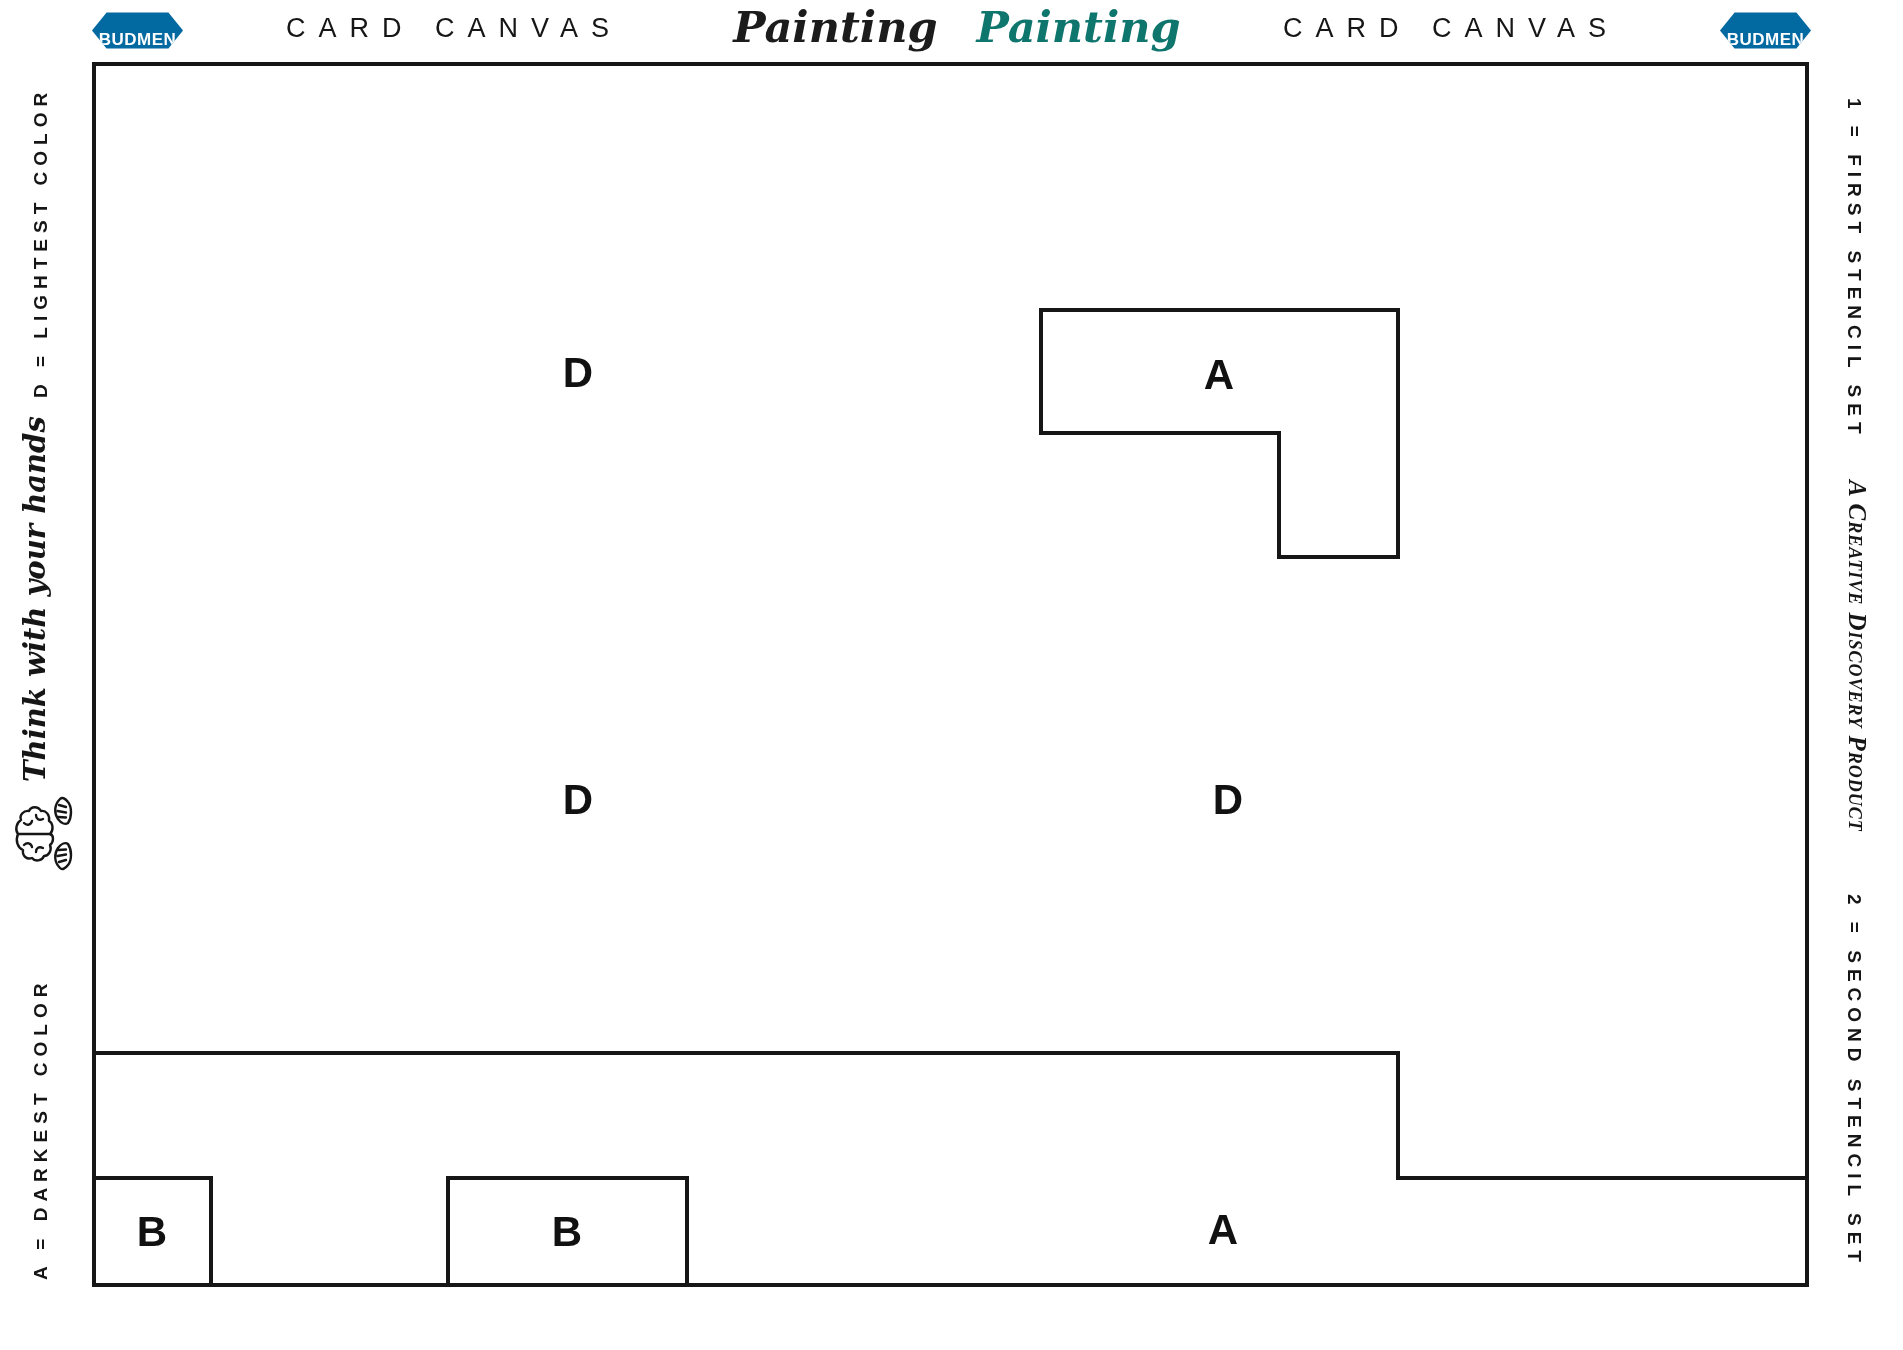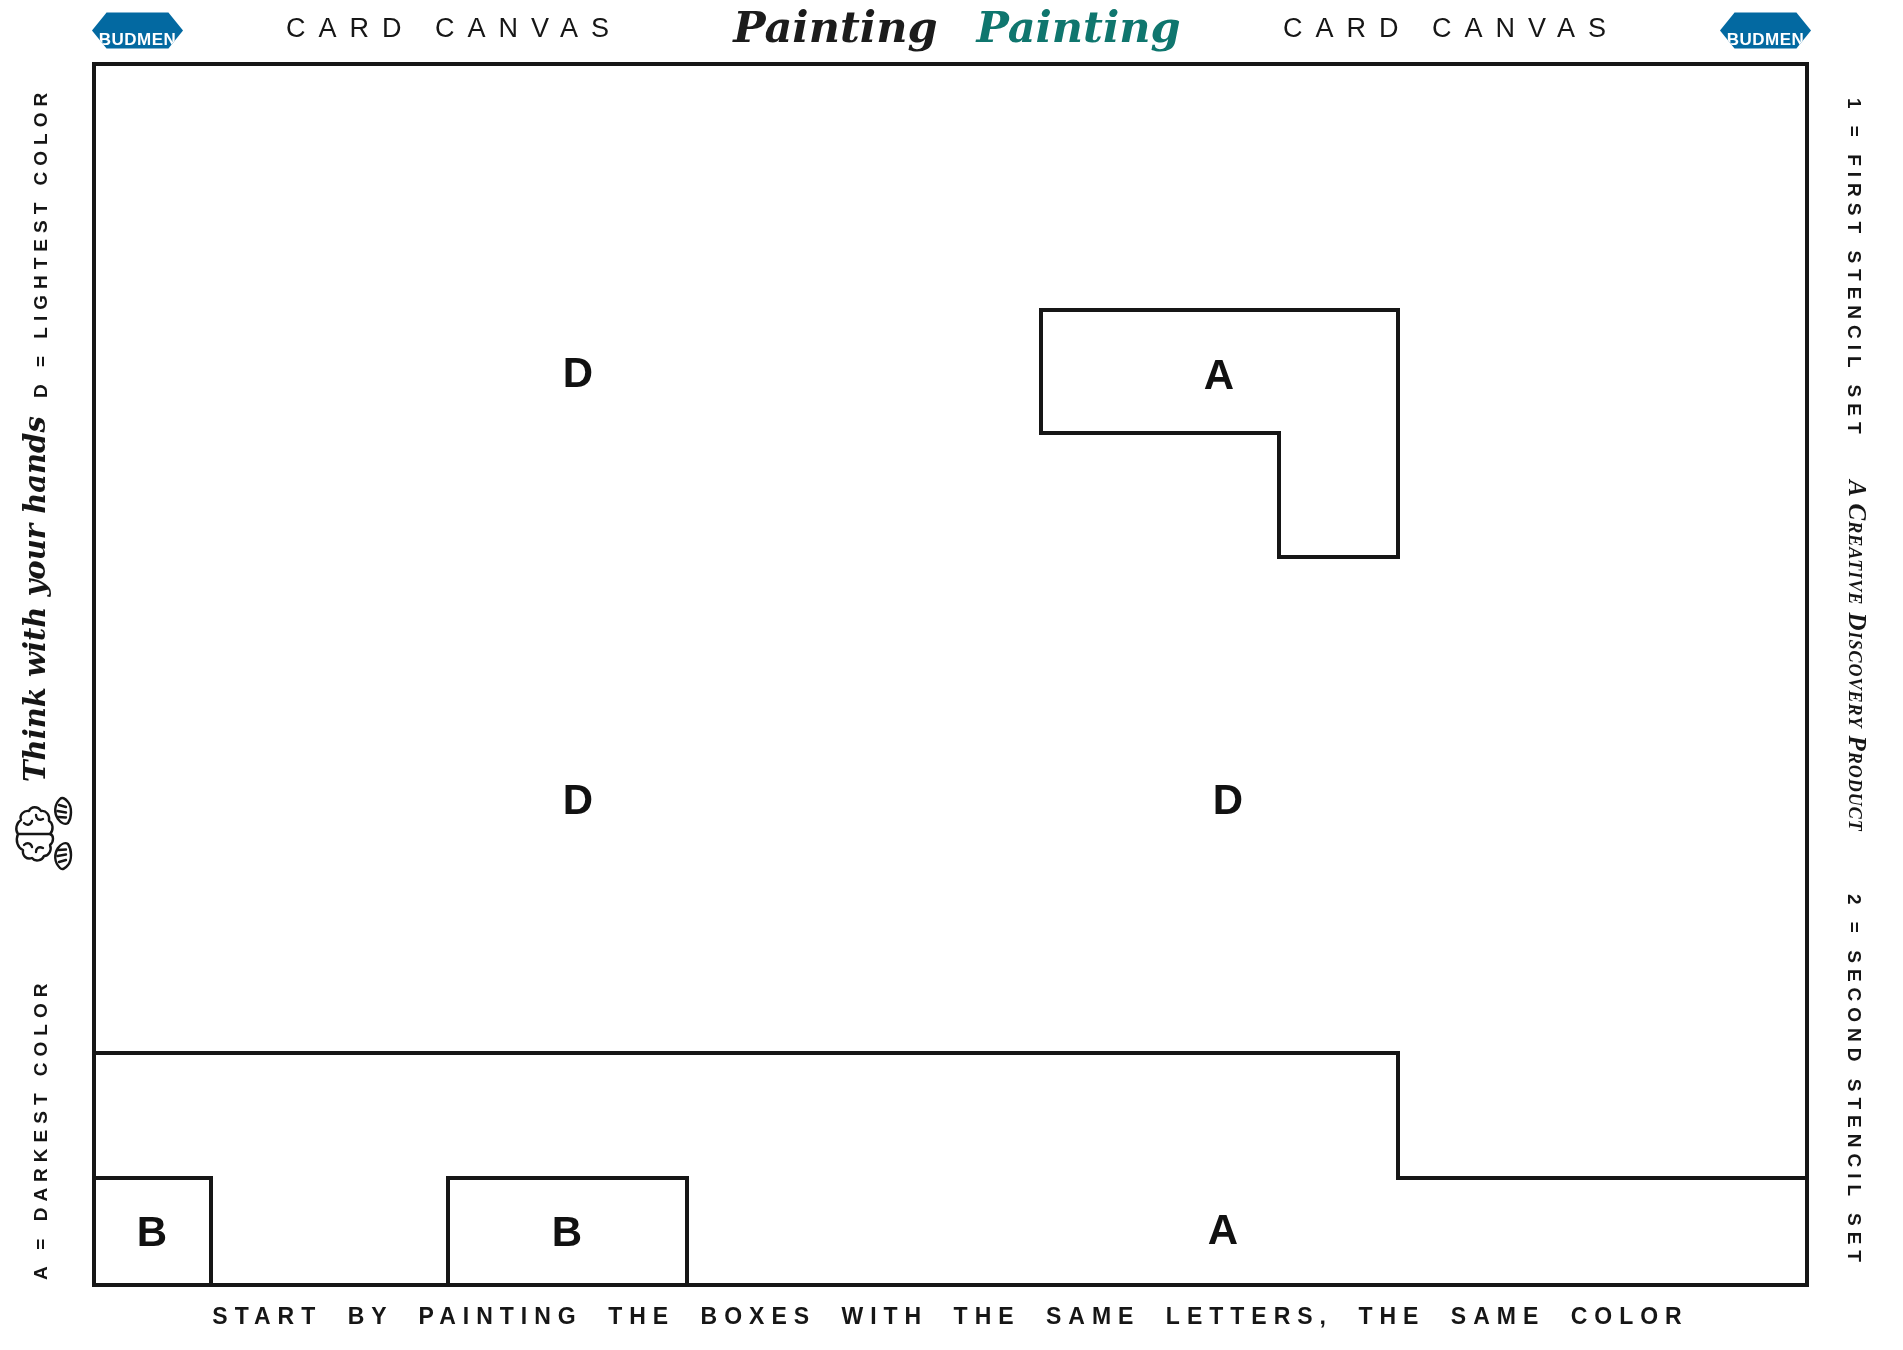--- a/index.html
+++ b/index.html
@@ -121,14 +121,13 @@
   </svg>
 
   <div class="region-letter" id="letter-d1">D</div>
   <div class="region-letter" id="letter-a1">A</div>
   <div class="region-letter" id="letter-d2">D</div>
   <div class="region-letter" id="letter-d3">D</div>
   <div class="region-letter" id="letter-b1">B</div>
   <div class="region-letter" id="letter-b2">B</div>
   <div class="region-letter" id="letter-a2">A</div>
 
-  <div id="footer-instruction">START BY PAINTING THE BOXES WITH THE SAME LETTERS, THE SAME COLOR</div>
 </div>
 
 </body></html>

